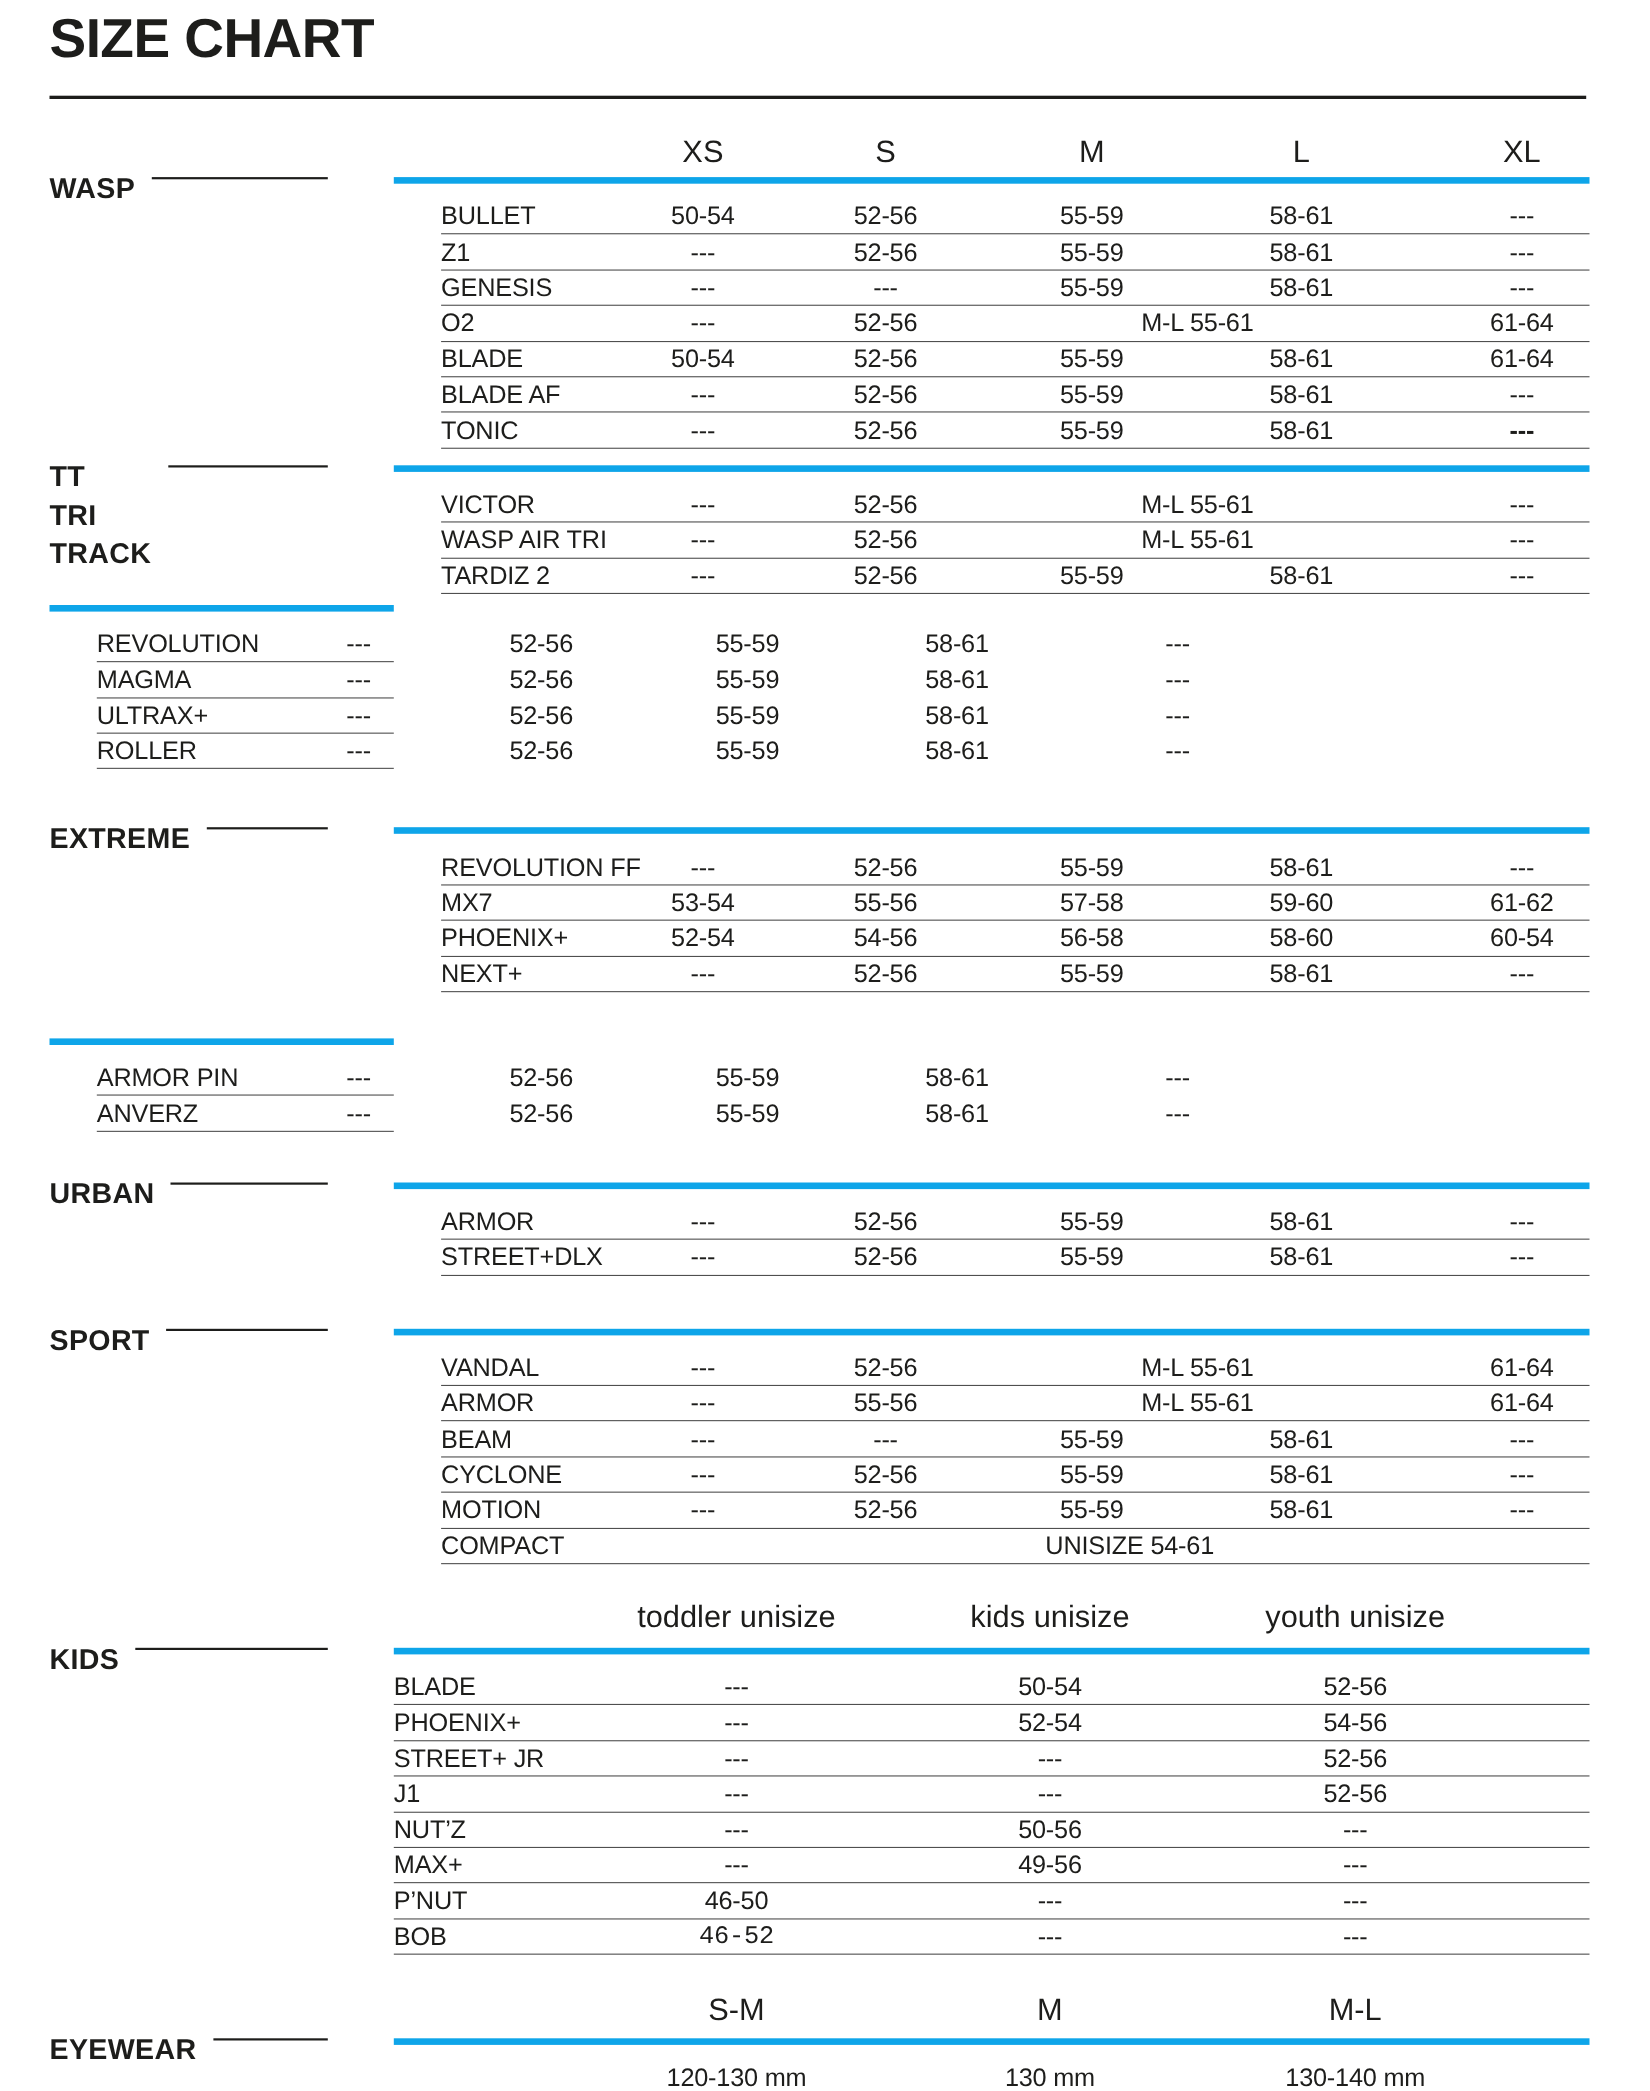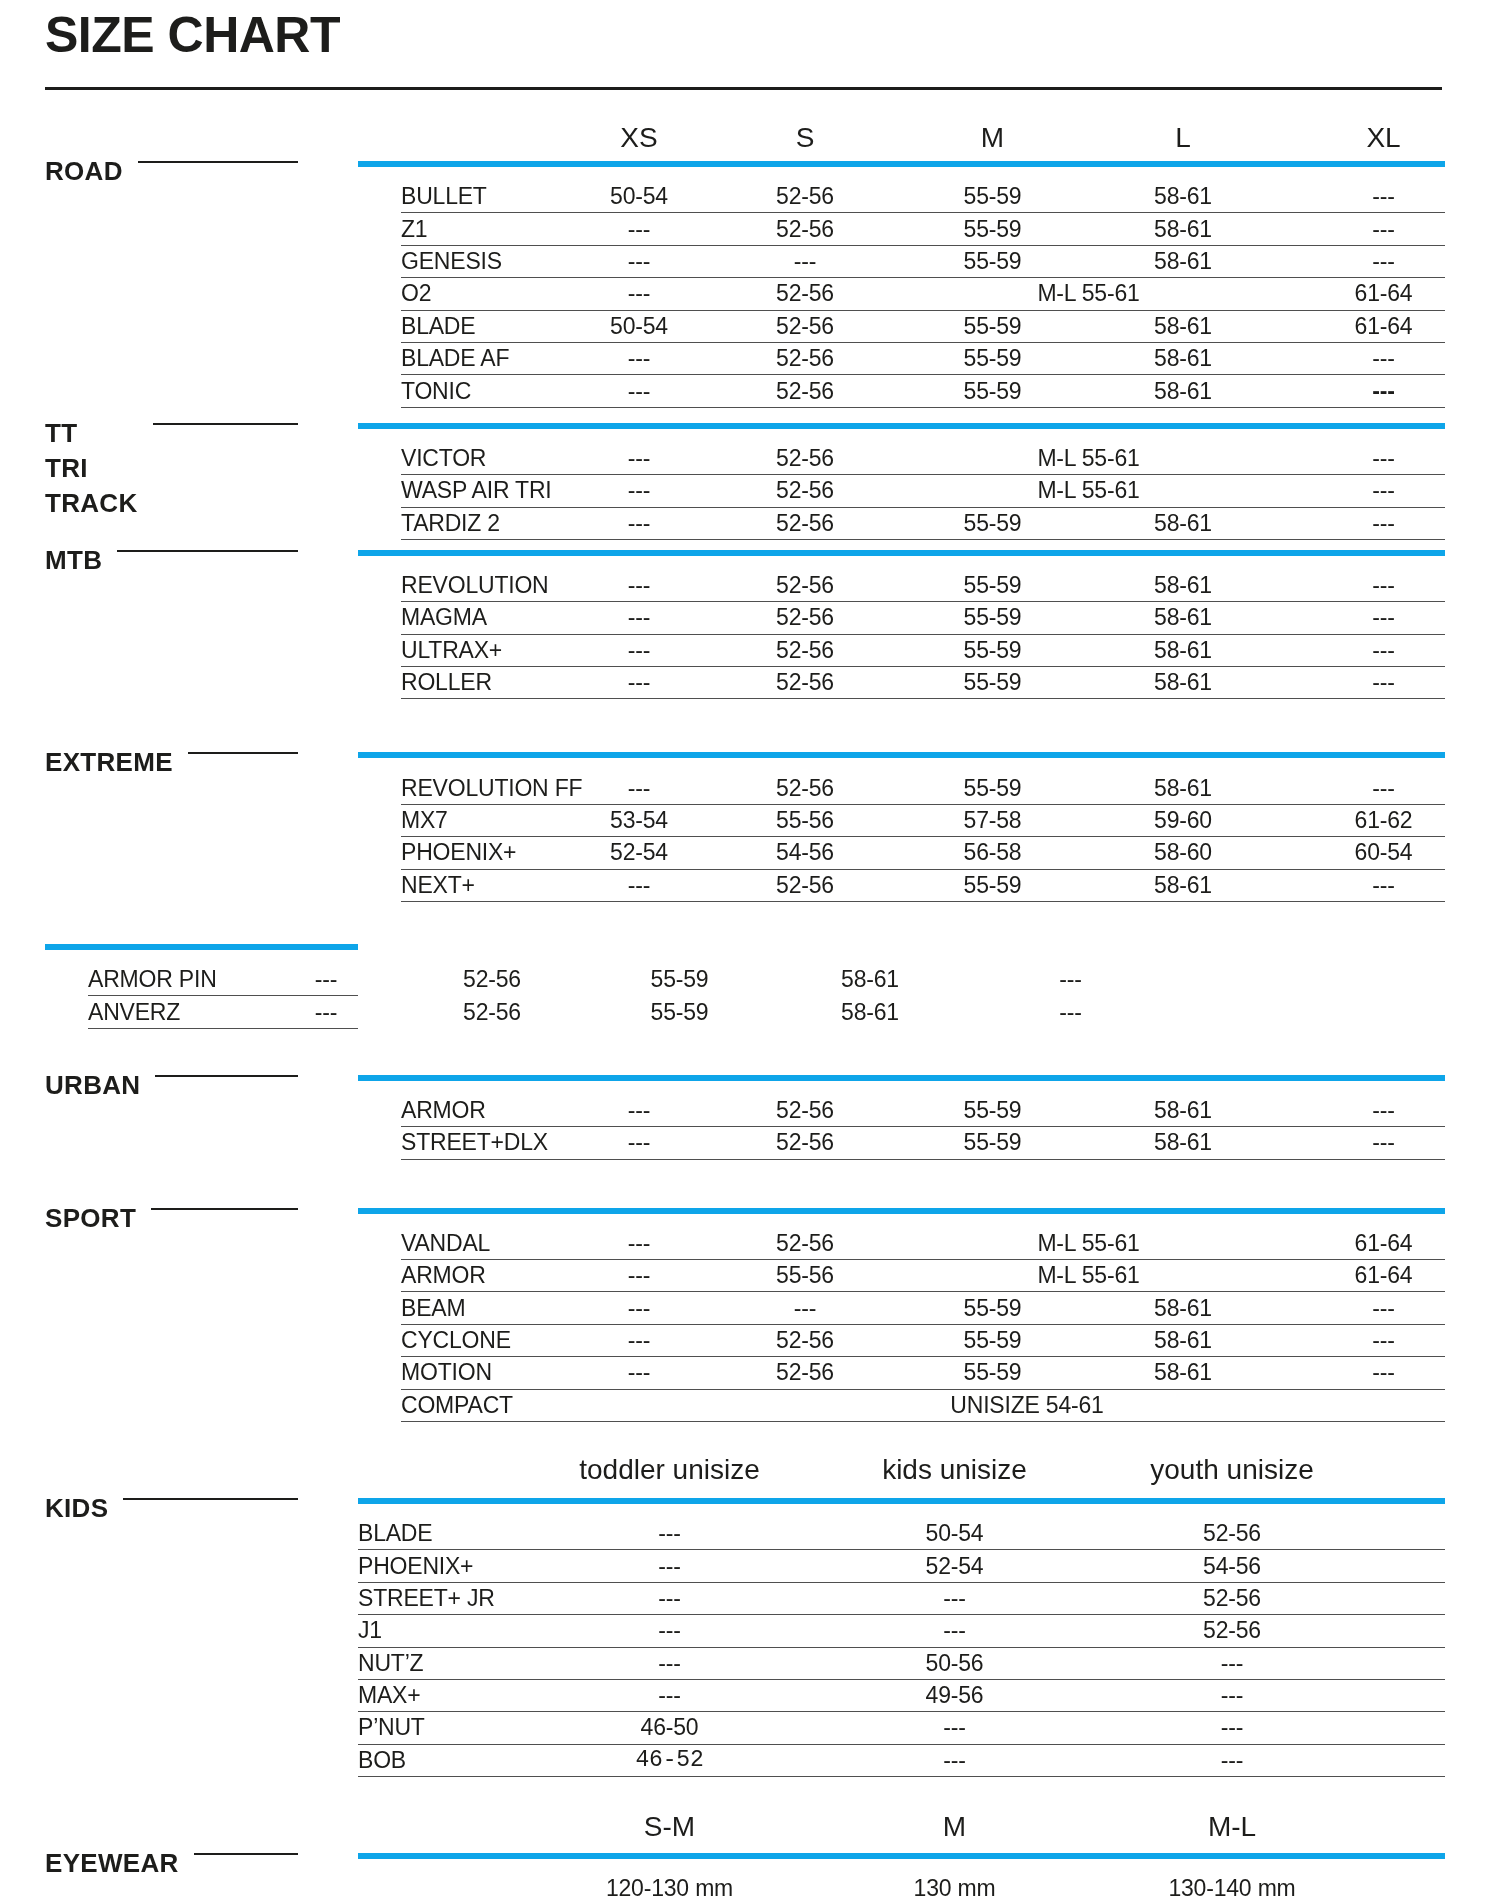--- a/index.html
+++ b/index.html
@@ -49,21 +49,21 @@
         <div class="cell head" style="grid-area: 1 / 4 / auto / 5;">M</div>
         <div class="cell head" style="grid-area: 1 / 5 / auto / 6;">L</div>
         <div class="cell head" style="grid-area: 1 / 6 / auto / 7;">XL</div>
       </div>
   </div>
 
   <div id="bands">
       <div class="band">
         <div class="cat-cell">
           <div class="cat">
-            <div class="cat-text">ROAD</div>
+            <div class="cat-text">WASP</div>
             <div class="cat-line"></div>
           </div>
         </div>
         <div class="sec">
           <div class="row g-main">
             <div class="cell model" style="grid-column: 1 / 2;">BULLET</div>
             <div class="cell val" style="grid-column: 2 / 3;">50-54</div>
             <div class="cell val" style="grid-column: 3 / 4;">52-56</div>
             <div class="cell val" style="grid-column: 4 / 5;">55-59</div>
             <div class="cell val" style="grid-column: 5 / 6;">58-61</div>
@@ -146,26 +146,20 @@
             <div class="cell model" style="grid-column: 1 / 2;">TARDIZ 2</div>
             <div class="cell val" style="grid-column: 2 / 3;">---</div>
             <div class="cell val" style="grid-column: 3 / 4;">52-56</div>
             <div class="cell val" style="grid-column: 4 / 5;">55-59</div>
             <div class="cell val" style="grid-column: 5 / 6;">58-61</div>
             <div class="cell val" style="grid-column: 6 / 7;">---</div>
           </div>
         </div>
       </div>
       <div class="band" style="margin-top: 10px;">
-        <div class="cat-cell">
-          <div class="cat">
-            <div class="cat-text">MTB</div>
-            <div class="cat-line"></div>
-          </div>
-        </div>
         <div class="sec">
           <div class="row g-main">
             <div class="cell model" style="grid-column: 1 / 2;">REVOLUTION</div>
             <div class="cell val" style="grid-column: 2 / 3;">---</div>
             <div class="cell val" style="grid-column: 3 / 4;">52-56</div>
             <div class="cell val" style="grid-column: 4 / 5;">55-59</div>
             <div class="cell val" style="grid-column: 5 / 6;">58-61</div>
             <div class="cell val" style="grid-column: 6 / 7;">---</div>
           </div>
           <div class="row g-main">

